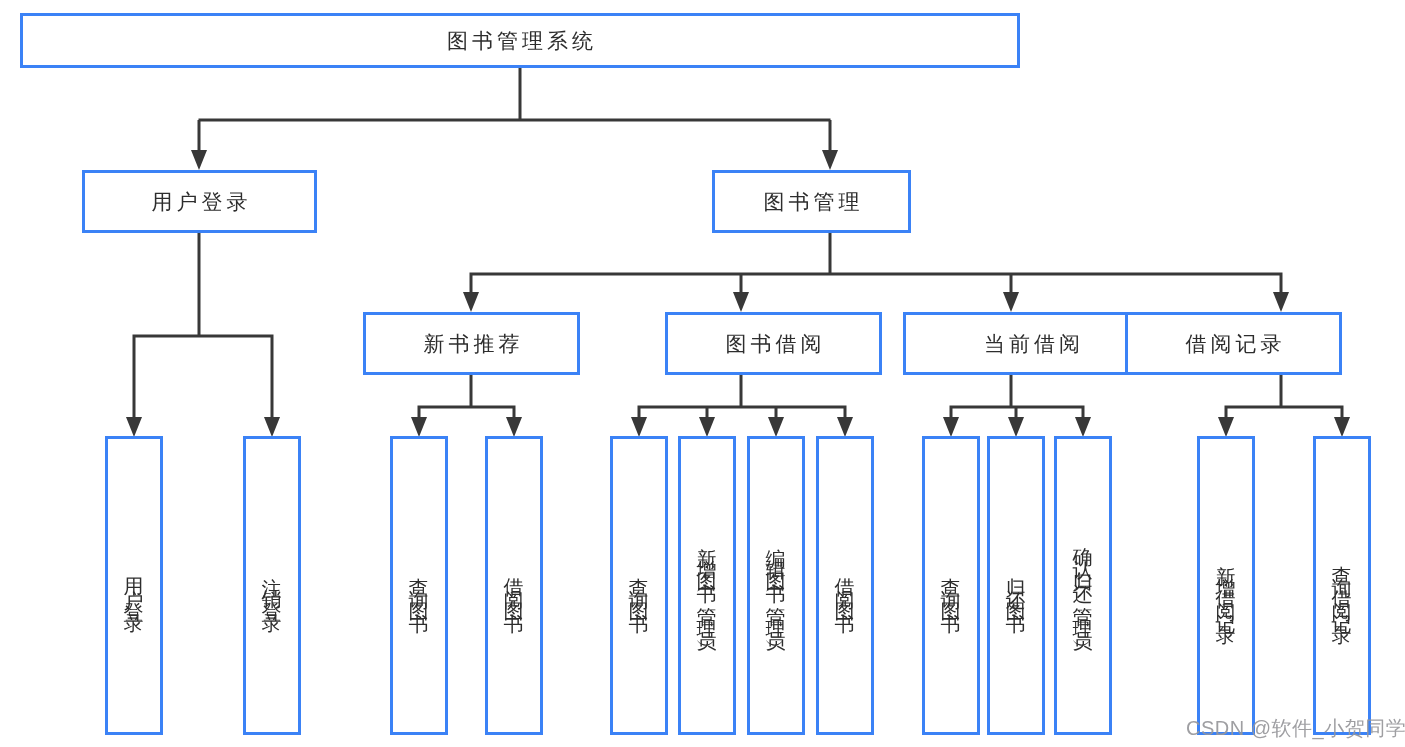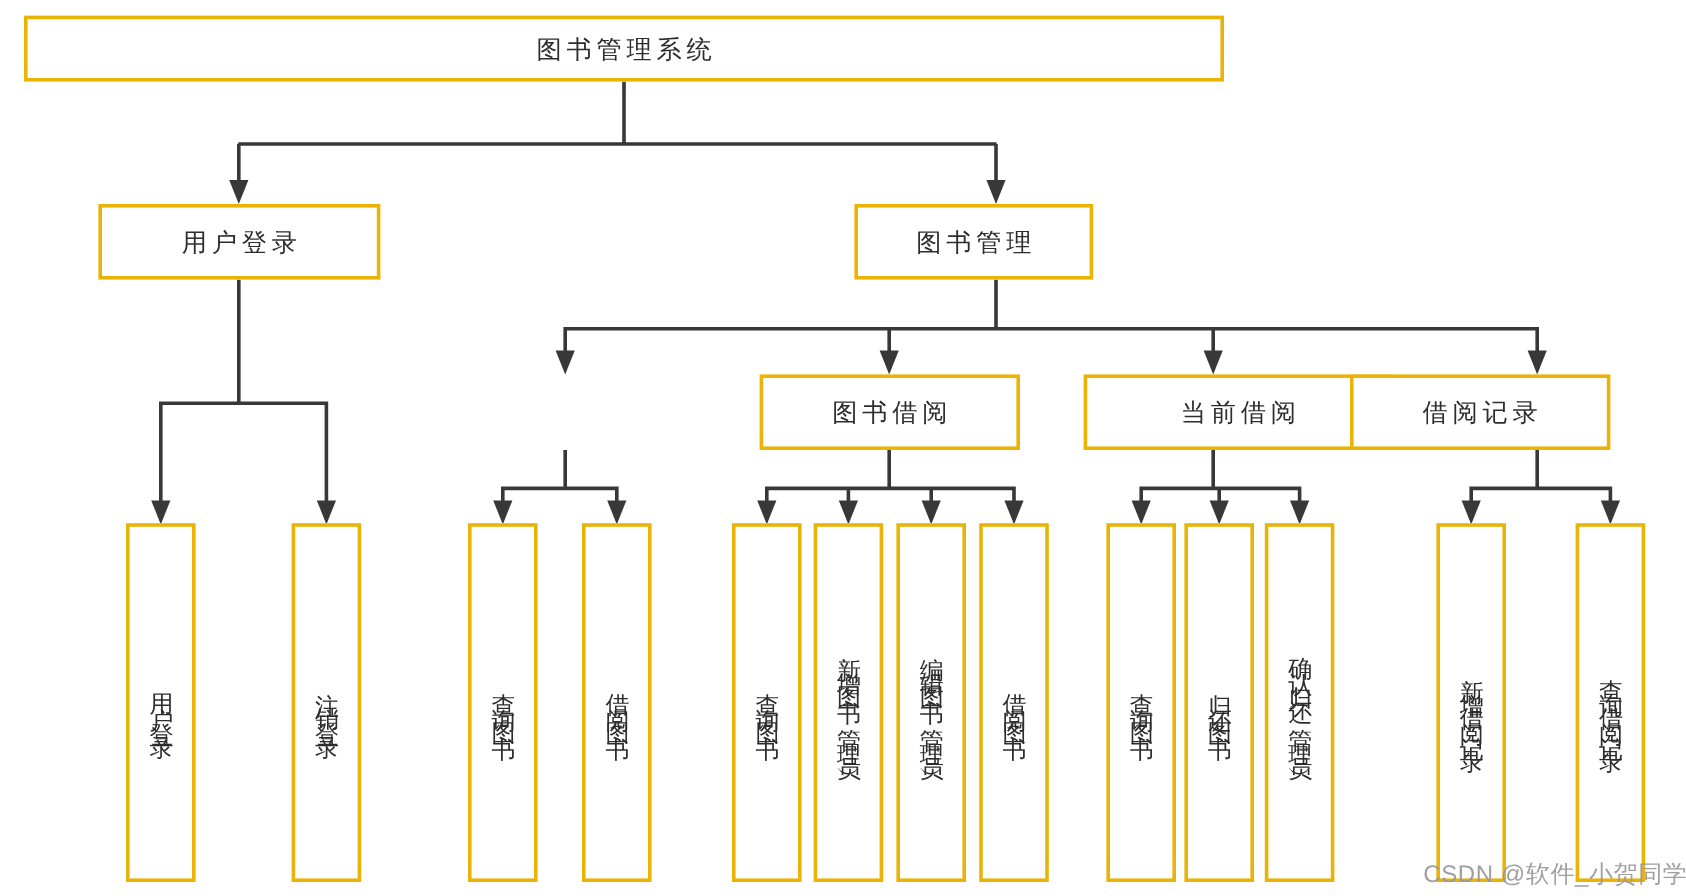--- a/index.html
+++ b/index.html
@@ -7,21 +7,21 @@
     position:relative;
     width:1405px;height:747px;
     background:#ffffff;
     overflow:hidden;
     font-family:"Liberation Sans", sans-serif;
   }
   .wires{position:absolute;left:0;top:0;z-index:1;}
   .box{
     position:absolute;
     box-sizing:border-box;
-    border:3px solid #eab308;
+    border:3px solid #3b82f6;
     background:#ffffff;
     color:#2d2d2d;
     display:flex;
     align-items:center;
     justify-content:center;
     z-index:2;
   }
   .hbox{
     font-size:21px;
     letter-spacing:4px;
@@ -84,21 +84,22 @@
       <polygon points="1218,417 1234,417 1226,437"></polygon>
       <polygon points="1334,417 1350,417 1342,437"></polygon>
     </g>
   </svg>
 
   <div class="box hbox" style="left:20px;top:13px;width:1000px;height:55px">图书管理系统</div>
 
   <div class="box hbox" style="left:82px;top:170px;width:235px;height:63px">用户登录</div>
   <div class="box hbox" style="left:712px;top:170px;width:199px;height:63px">图书管理</div>
 
-  <div class="box hbox" style="left:633px;top:312px;width:217px;height:63px">图书借阅</div>
+  <div class="box hbox" style="left:363px;top:312px;width:217px;height:63px">新书推荐</div>
+  <div class="box hbox" style="left:665px;top:312px;width:217px;height:63px">图书借阅</div>
   <div class="box hbox" style="left:903px;top:312px;width:258px;height:63px">当前借阅</div>
   <div class="box hbox" style="left:1125px;top:312px;width:217px;height:63px">借阅记录</div>
 
   <div class="box vbox" style="left:105px">用户登录</div>
   <div class="box vbox" style="left:243px">注销登录</div>
 
   <div class="box vbox" style="left:390px">查询图书</div>
   <div class="box vbox" style="left:485px">借阅图书</div>
 
   <div class="box vbox" style="left:610px">查询图书</div>

